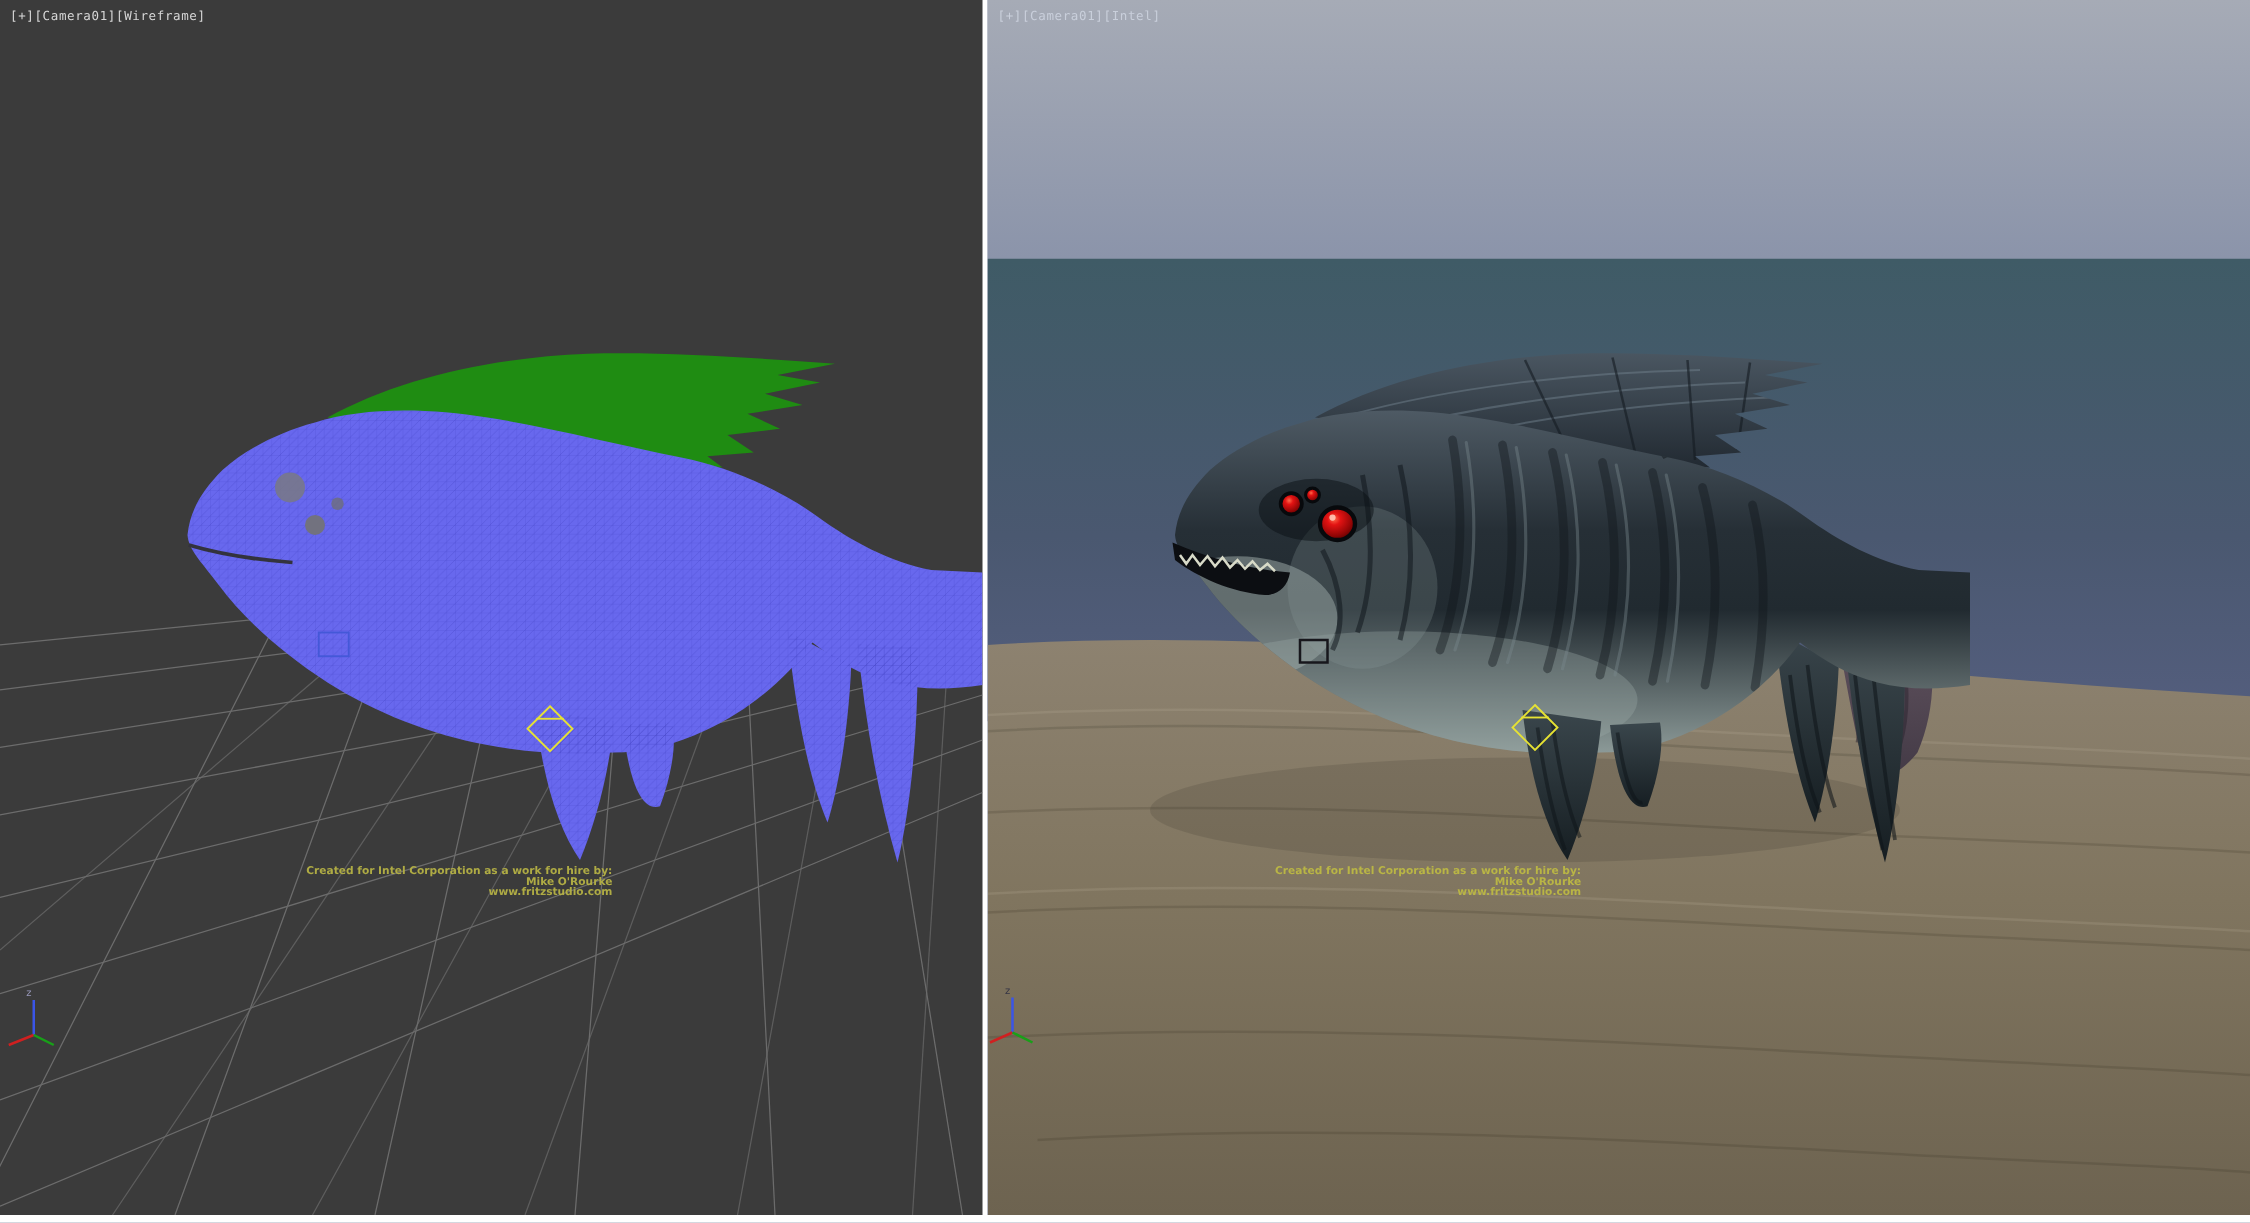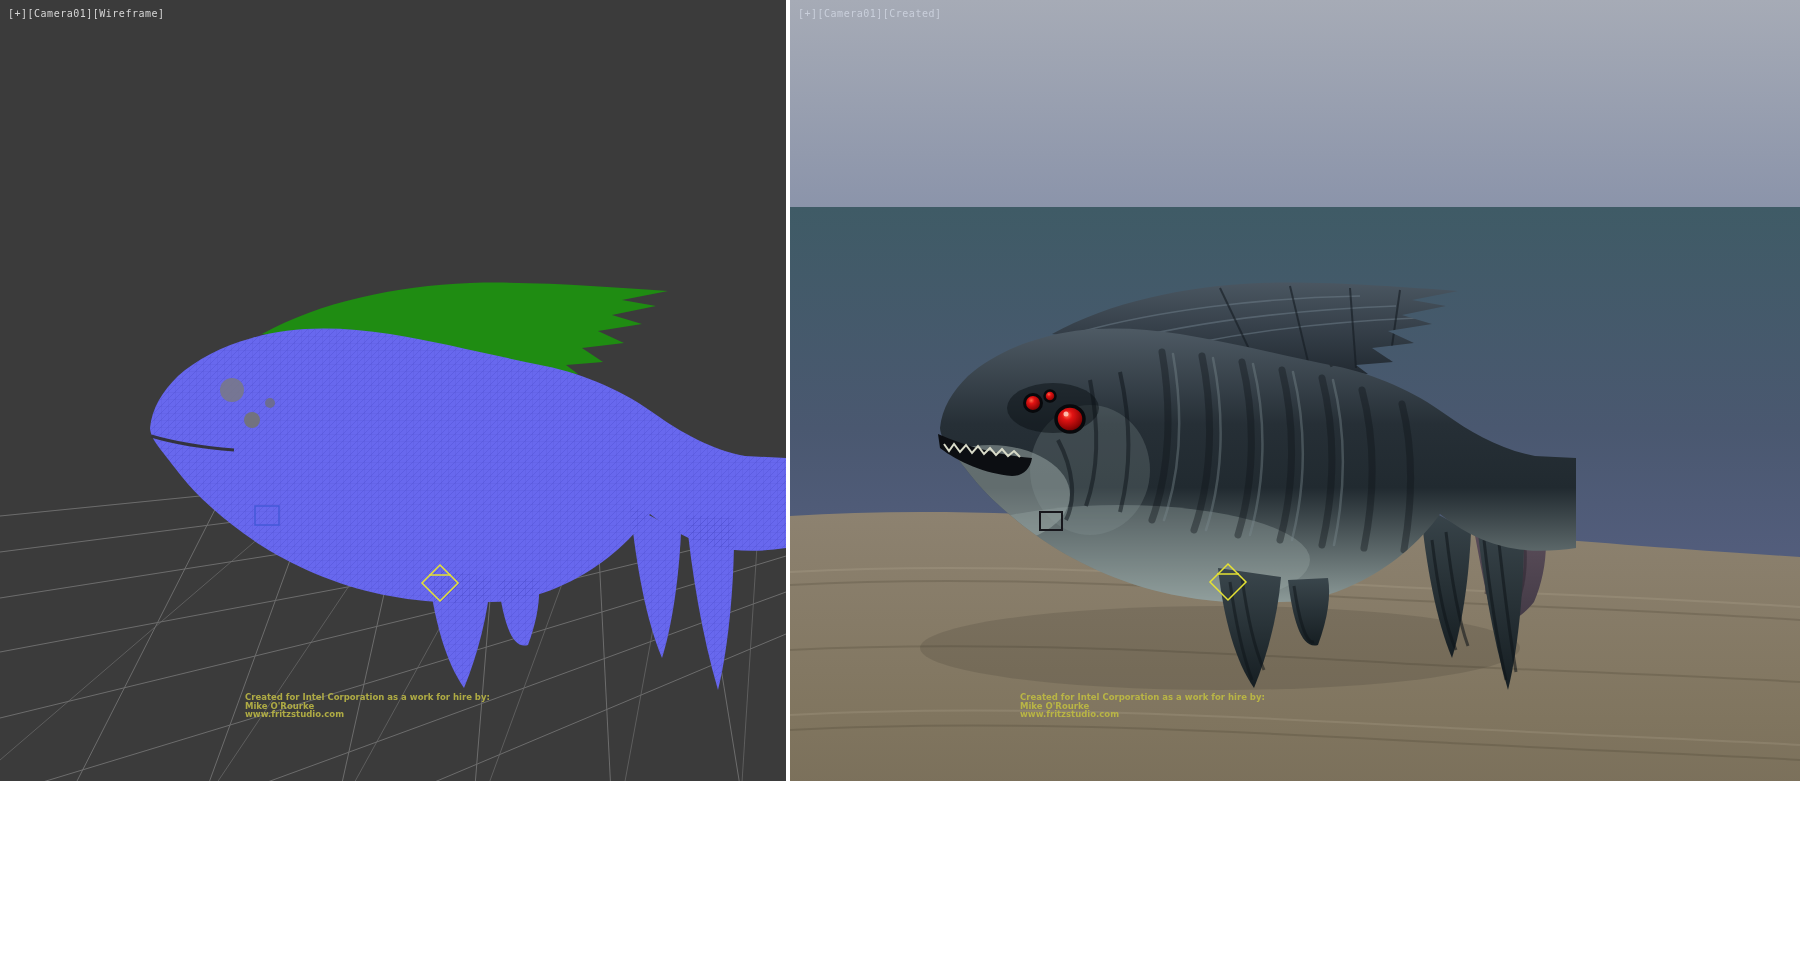--- a/index.html
+++ b/index.html
@@ -1,19 +1,19 @@
 <!DOCTYPE html>
 <html><head>
 <meta charset="utf-8">
 <style>
   html,body{margin:0;padding:0;}
   body{width:1800px;height:978px;position:relative;overflow:hidden;background:#ffffff;
        font-family:"DejaVu Sans",sans-serif;}
   .stage{position:absolute;inset:0;background:#ffffff;}
-  .viewport{position:absolute;top:0;height:781px;overflow:hidden;}
+  .viewport{position:absolute;top:0;height:972px;overflow:hidden;text-align:right;}
   #vp-left{left:0;width:786px;background:#3b3b3b;}
   #vp-right{left:790px;width:1010px;background:#8b94aa;}
   .vp-label{position:absolute;top:8px;left:8px;z-index:9;
             font:10px "DejaVu Sans Mono",monospace;color:#d6d6d6;letter-spacing:0.5px;}
   #vp-right .vp-label{color:#c9cfdb;}
   .vp-label span{cursor:pointer;}
   .sky{position:absolute;left:0;top:0;width:100%;height:207px;
        background:linear-gradient(#a6abb6,#8b94aa);}
   .sea{position:absolute;left:0;top:207px;width:100%;height:370px;
        background:linear-gradient(#3f5b66,#4a5870 60%,#545e7e);}
@@ -96,21 +96,21 @@
       <div>www.fritzstudio.com</div>
     </div>
   </div>
 
   <div class="viewport" id="vp-right">
 
     <div class="sky"></div>
     <div class="sea"></div>
 
     <div class="vp-label">
-      <span>[+]</span><span>[Camera01]</span><span>[Created]</span>
+      <span>[+]</span><span>[Camera01]</span><span>[Intel]</span>
     </div>
 
     <svg class="scene" width="1010" height="972" viewBox="0 0 1010 972">
       <defs>
         <path id="R_finP" d="M262,334 C320,302 395,286 470,283 C535,281 610,287 668,291 L622,300 L656,306 L612,315 L642,324 L598,331 L624,343 L582,348 L603,362 L566,365 L578,374 C510,372 440,360 380,348 C330,342 290,338 262,334 Z"></path>
         <path id="R_bodyP" d="M150,428 C152,408 162,392 178,376 C196,360 222,346 252,338 C290,326 340,326 390,334 C440,342 495,356 545,366 C585,374 625,392 655,414 C680,432 712,450 745,456 L786,458 L786,548 C760,552 735,552 712,546 C688,540 668,528 650,514 C630,542 600,568 565,584 C540,596 515,602 490,602 C455,604 420,602 390,596 C345,588 300,570 262,546 C225,522 195,495 175,468 C160,448 151,440 150,428 Z"></path>
         <path id="R_lobeAP" d="M630,505 C636,565 646,620 662,658 C672,626 679,578 681,532 Z"></path>
         <path id="R_lobeBP" d="M686,515 C692,575 702,635 718,690 C729,645 735,578 734,518 Z"></path>
         <path id="R_finAP" d="M428,568 C434,622 446,662 464,688 C478,654 488,614 491,577 Z"></path>
         <path id="R_finBP" d="M498,580 C503,622 512,650 528,645 C538,618 541,595 538,578 Z"></path>

